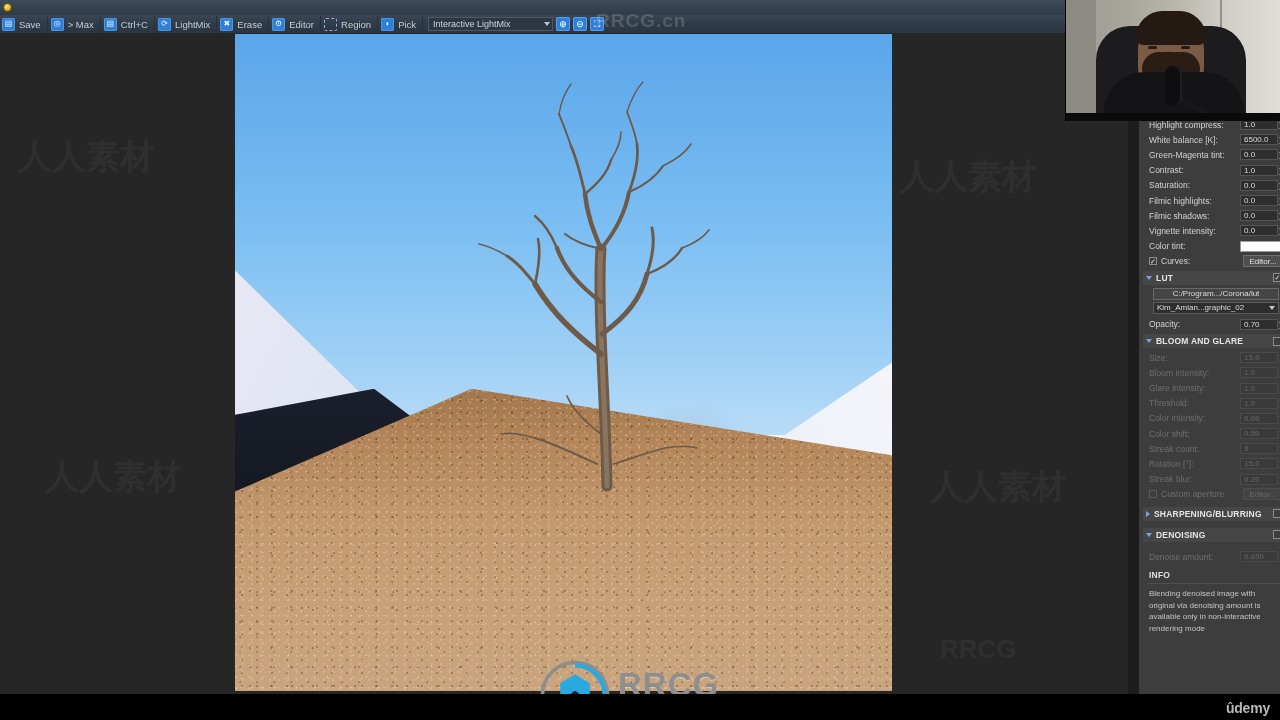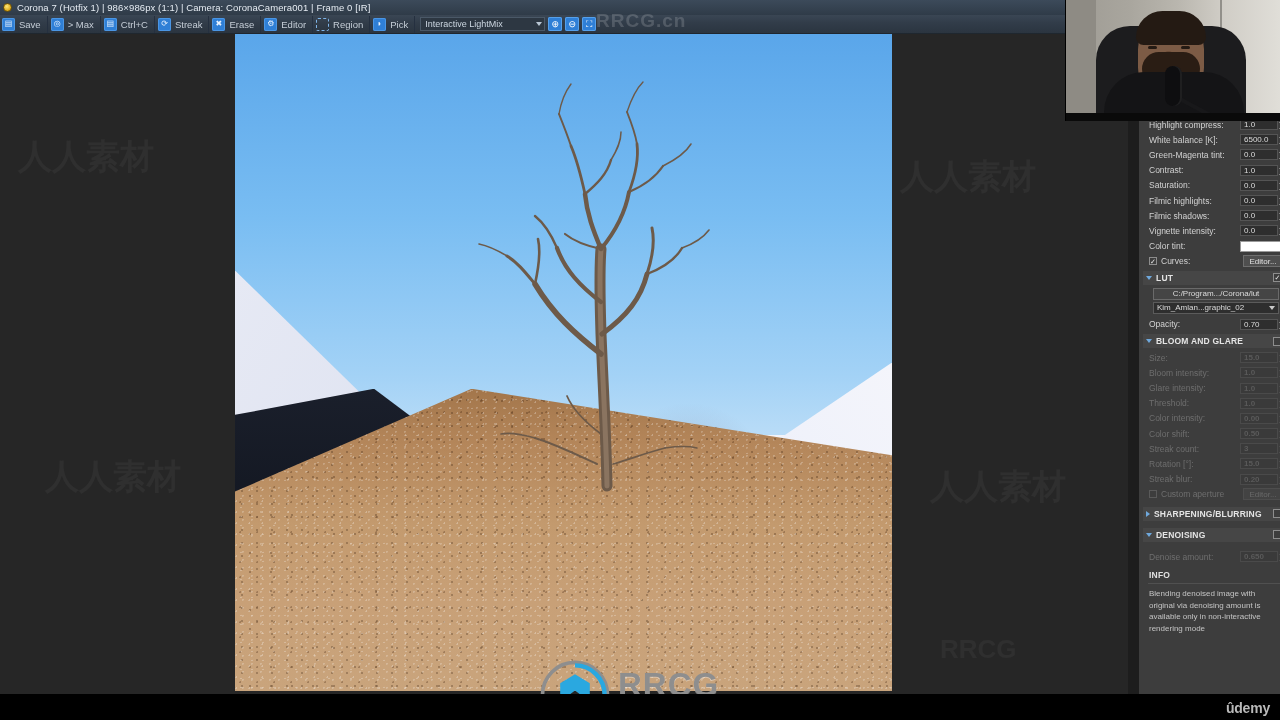--- a/index.html
+++ b/index.html
@@ -359,39 +359,38 @@
     background: #000;
   }
 </style>
 </head>
 <body>
 
 <div id="app">
 
   <div class="titlebar">
     <span class="title-icon"></span>
-    <span class="title-text">Corona 7 (Hotfix 1) | 986×986px (1:1) | Camera: CoronaCamera001 | Frame 0 [IR]</span>
   </div>
 
   <div class="toolbar">
     <div class="tb-btn">
       <span class="tb-ico">▤</span>
       <span class="tb-label">Save</span>
     </div>
     <div class="tb-btn">
       <span class="tb-ico">◎</span>
       <span class="tb-label">&gt; Max</span>
     </div>
     <div class="tb-btn">
       <span class="tb-ico">▤</span>
       <span class="tb-label">Ctrl+C</span>
     </div>
     <div class="tb-btn">
       <span class="tb-ico">⟳</span>
-      <span class="tb-label">Streak</span>
+      <span class="tb-label">LightMix</span>
     </div>
     <div class="tb-btn">
       <span class="tb-ico">✖</span>
       <span class="tb-label">Erase</span>
     </div>
     <div class="tb-btn">
       <span class="tb-ico">⚙</span>
       <span class="tb-label">Editor</span>
     </div>
     <div class="tb-btn">

